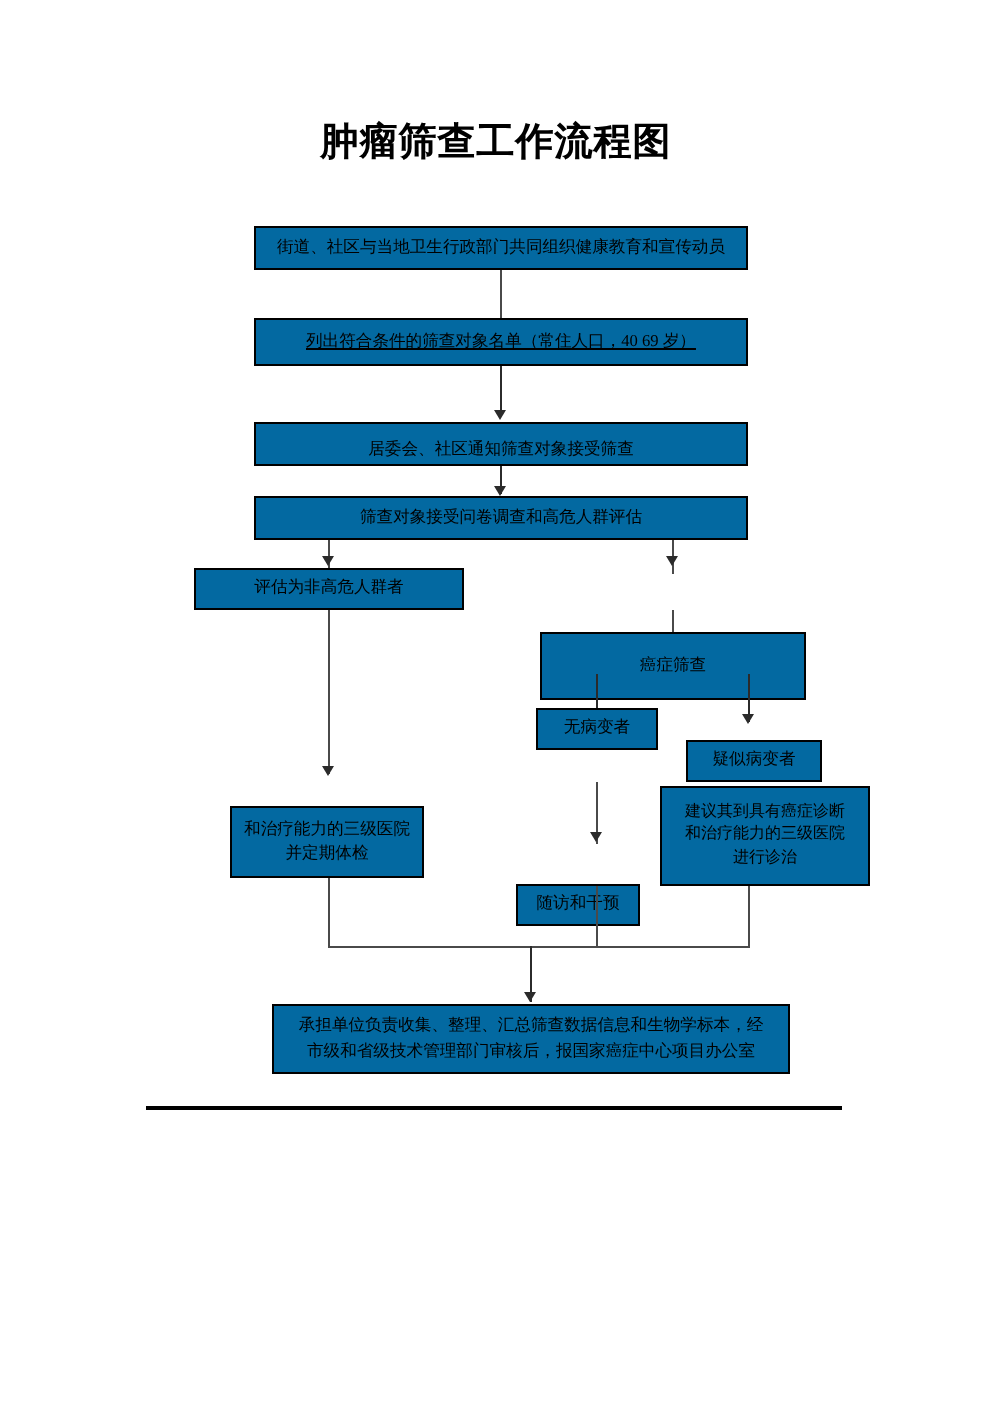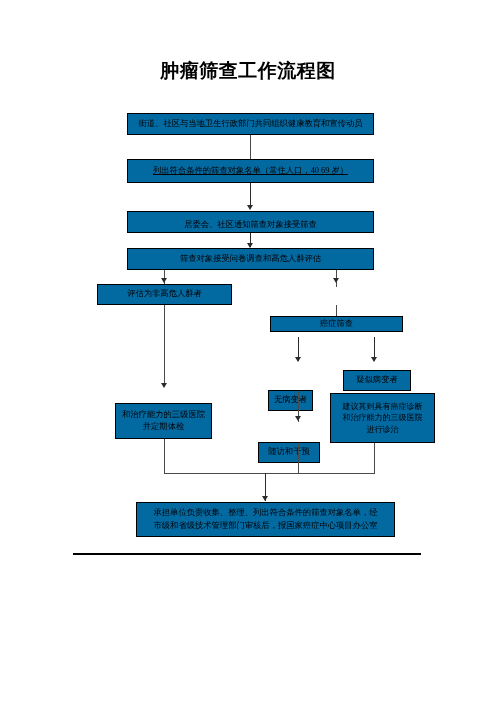--- a/index.html
+++ b/index.html
@@ -105,30 +105,30 @@
   <div class="conn v" style="left:336px; top:270px; height:17px;"></div>
   <div class="arrow" style="left:333px; top:278px;"></div>
 
   <div class="node" style="left:97px; top:284px; width:135px; height:21px;">
     <span>评估为非高危人群者</span>
   </div>
 
 
   <div class="conn v" style="left:336px; top:305px; height:12px;"></div>
 
-  <div class="node" style="left:270px; top:316px; width:133px; height:16px;">
+  <div class="node" style="left:270px; top:316px; width:133px; height:34px;">
     <span>癌症筛查</span>
   </div>
 
   <div class="conn v dark" style="left:298px; top:337px; height:24px;"></div>
   <div class="arrow" style="left:295px; top:357px;"></div>
   <div class="conn v dark" style="left:374px; top:337px; height:24px;"></div>
   <div class="arrow" style="left:371px; top:357px;"></div>
 
-  <div class="node" style="left:268px; top:390px; width:45px; height:21px;">
+  <div class="node" style="left:268px; top:354px; width:61px; height:21px;">
     <span>无病变者</span>
   </div>
 
   <div class="node" style="left:343px; top:370px; width:68px; height:21px;">
     <span>疑似病变者</span>
   </div>
 
   <div class="conn v" style="left:164px; top:305px; height:82px;"></div>
   <div class="arrow" style="left:161px; top:383px;"></div>
 
@@ -156,20 +156,20 @@
 
   <div class="conn v" style="left:164px; top:439px; height:35px;"></div>
   <div class="conn v" style="left:298px; top:443px; height:31px;"></div>
   <div class="conn v" style="left:374px; top:443px; height:31px;"></div>
   <div class="conn h" style="left:164px; top:473px; width:211px;"></div>
   <div class="conn v dark" style="left:265px; top:473px; height:28px;"></div>
   <div class="arrow" style="left:262px; top:496px;"></div>
 
   <div class="node" style="left:136px; top:502px; width:259px; height:35px;">
     <span>
-      <span>承担单位负责收集、整理、列出符合条件的筛查对象名单，经</span>
+      <span>承担单位负责收集、整理、汇总筛查数据信息和生物学标本，经</span>
       <span>市级和省级技术管理部门审核后，报国家癌症中心项目办公室</span>
     </span>
   </div>
 
   <div class="rule" style="left:73px; top:553px; width:348px;"></div>
 
 </div>
 
 </body></html>

